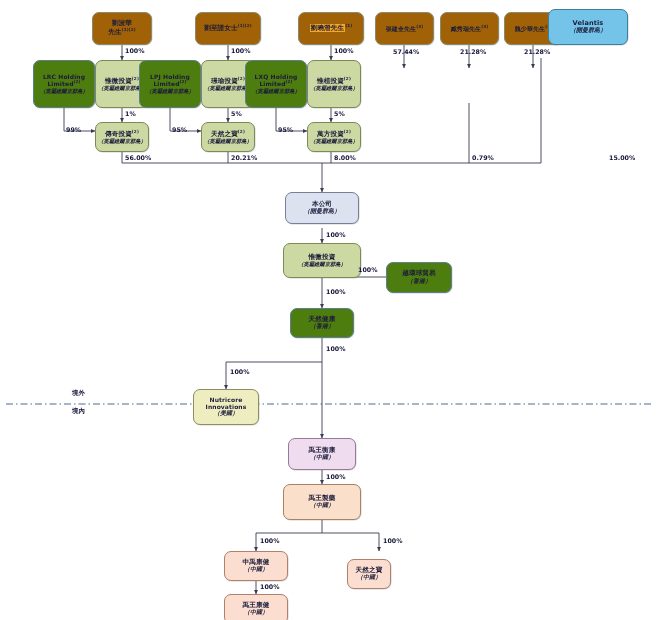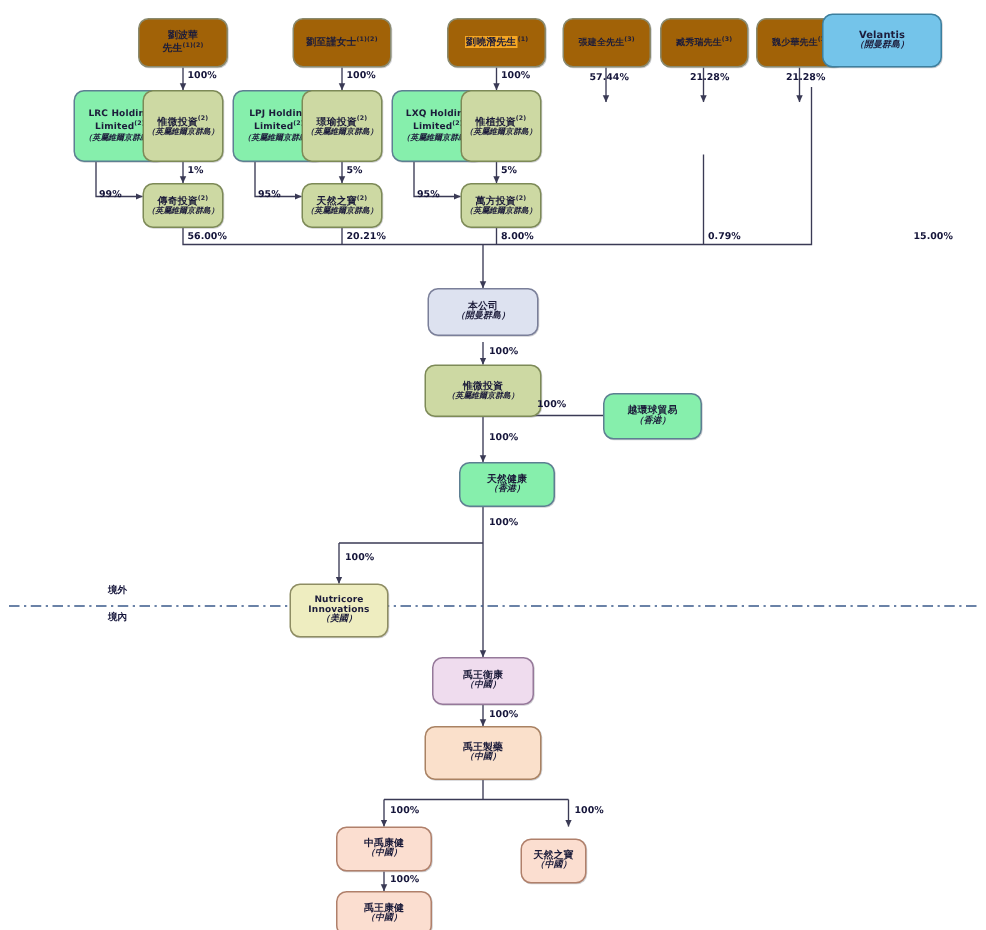--- a/index.html
+++ b/index.html
@@ -20,21 +20,21 @@
     box-shadow:0.5px 0.5px 0 rgba(120,120,130,.35);
     z-index:3;
   }
   .nm{font-size:6.6px;font-weight:700;letter-spacing:.1px;white-space:nowrap;}
   .nm.small{font-size:6px;}
   .loc{font-size:6px;font-style:italic;font-weight:700;white-space:nowrap;}
   .loc.tiny{font-size:5.3px;}
   .sup{font-size:4.2px;vertical-align:super;font-weight:700;}
 
   .c-cream{background:#a16207;border-color:#8a8a6e;}
-  .c-blue{background:#86efac;border-color:#5d7f92;margin-left:16px;}
+  .c-blue{background:#4d7c0f;border-color:#5d7f92;}
   .c-green{background:#cdd9a3;border-color:#7d8a57;}
   .c-greenlt{background:#c9d8a0;border-color:#7d8a57;}
   .c-lav{background:#dde2f0;border-color:#7a7f99;}
   .c-yellow{background:#eeedc0;border-color:#8e8d63;}
   .c-pinklt{background:#efdcee;border-color:#96799a;}
   .c-peach{background:#fae0cb;border-color:#a98263;}
   .c-salmon{background:#fbded0;border-color:#b0806b;}
   .c-velantis{background:#74c4ea;border-color:#3d7f9e;}
 
   .pct{

